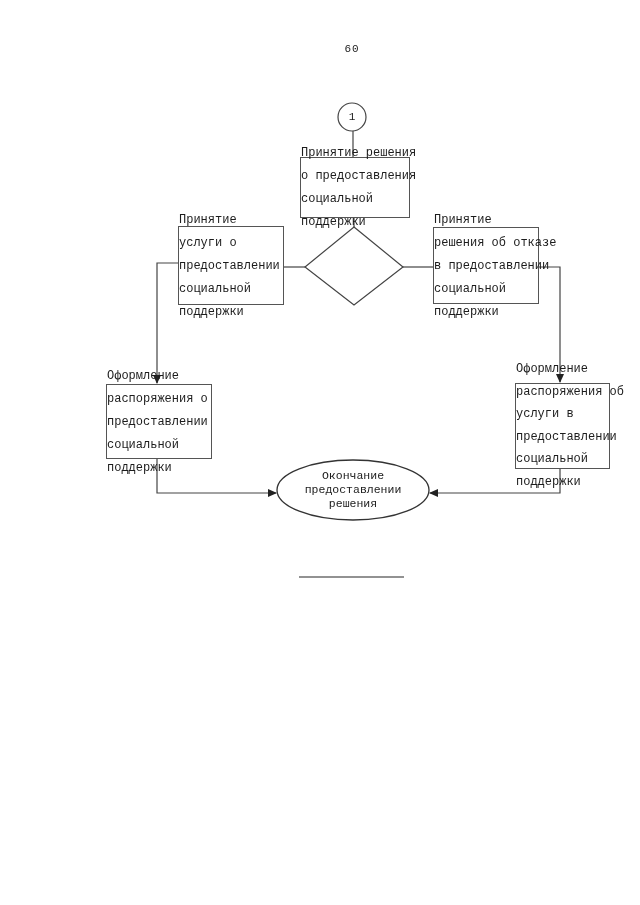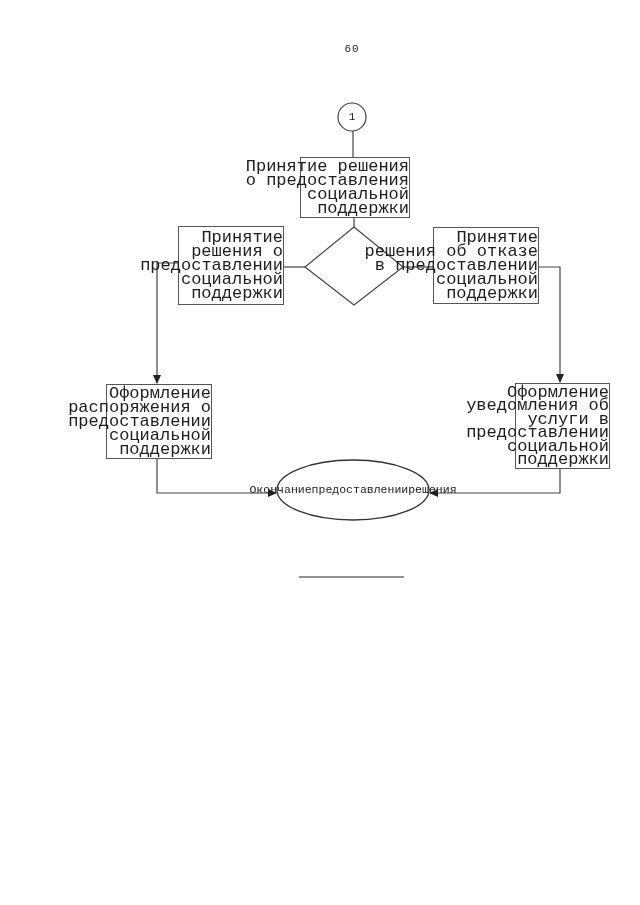--- a/index.html
+++ b/index.html
@@ -14,35 +14,35 @@
     margin-top: 15px;
   }
   svg.canvas { position:absolute; left:0; top:0; }
   .pagenum {
     position:absolute; left:340px; top:28px; width:24px;
     text-align:center; font-size:11px; letter-spacing:1px;
   }
   .node {
     position:absolute;
     display:flex; flex-direction:column;
-    justify-content:center; align-items:flex-end;
+    justify-content:center; align-items:flex-start;
     text-align:center;
-    font-size:17px; line-height:14px;
+    font-size:12px; line-height:14px;gap:9px;
   }
   .node span { display:block; white-space:nowrap; }
   .rect { border:1px solid #555; background:#ffffff; }
   .tight { line-height:13.5px; }
   .circle-label {
     position:absolute; left:344px; top:94px; width:16px; height:16px;
     display:flex; align-items:center; justify-content:center;
     font-size:11px;
   }
   .ellipse-label {
     position:absolute; left:281px; top:452px; width:144px; height:46px;
-    display:flex; justify-content:center; align-items:center;
+    display:flex; flex-direction:column; justify-content:center; align-items:center;
     text-align:right; font-size:11.5px; line-height:14px;
   }
 </style>
 </head>
 <body>
 
 <div class="page">
 
   <div class="pagenum">60</div>
 
@@ -81,21 +81,21 @@
 
   <div class="node rect" style="left:300px; top:142px; width:108px; height:59px;">
     <span>Принятие решения</span>
     <span>о предоставления</span>
     <span>социальной</span>
     <span>поддержки</span>
   </div>
 
   <div class="node rect" style="left:178px; top:211px; width:104px; height:77px;">
     <span>Принятие</span>
-    <span>решения о</span>
+    <span>услуги о</span>
     <span>предоставлении</span>
     <span>социальной</span>
     <span>поддержки</span>
   </div>
 
   <div class="node rect" style="left:433px; top:212px; width:104px; height:75px;">
     <span>Принятие</span>
     <span>решения об отказе</span>
     <span>в предоставлении</span>
     <span>социальной</span>
@@ -105,21 +105,21 @@
   <div class="node rect" style="left:106px; top:369px; width:104px; height:73px;">
     <span>Оформление</span>
     <span>распоряжения о</span>
     <span>предоставлении</span>
     <span>социальной</span>
     <span>поддержки</span>
   </div>
 
   <div class="node rect tight" style="left:515px; top:368px; width:93px; height:84px;">
     <span>Оформление</span>
-    <span>уведомления об</span>
+    <span>распоряжения об</span>
     <span>услуги в</span>
     <span>предоставлении</span>
     <span>социальной</span>
     <span>поддержки</span>
   </div>
 
   <div class="ellipse-label">
     <span>Окончание</span>
     <span>предоставлении</span>
     <span>решения</span>

